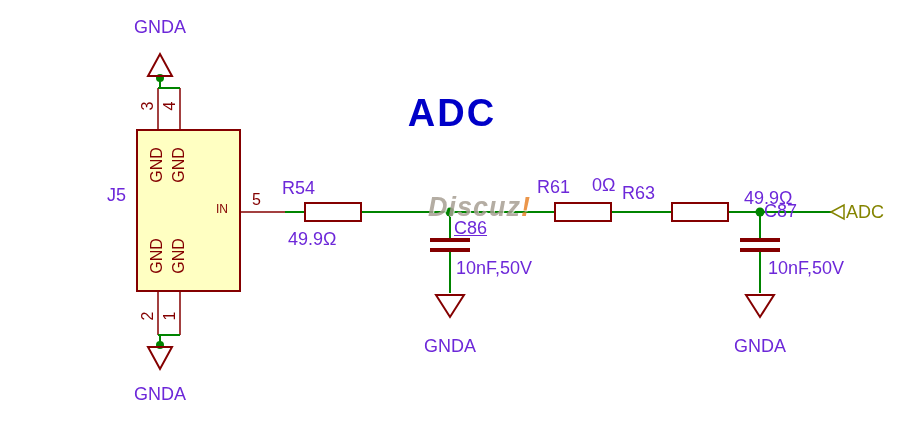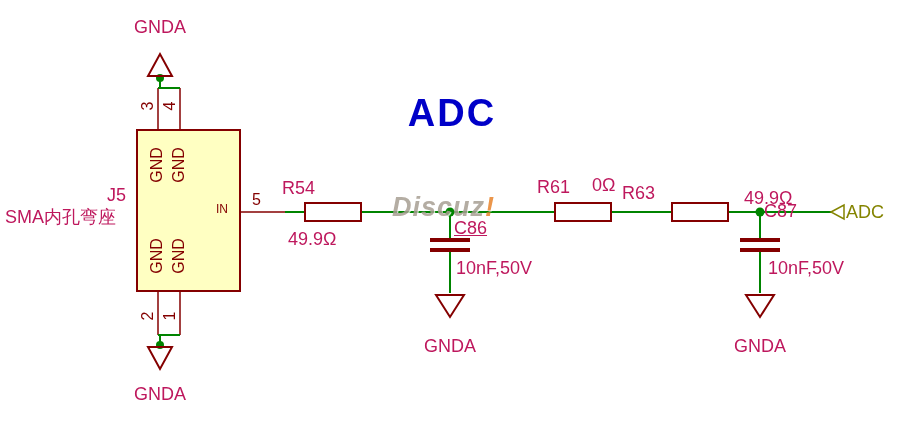--- a/index.html
+++ b/index.html
@@ -11,21 +11,21 @@
     font-family:"Liberation Sans",sans-serif;
   }
   svg.wires{position:absolute;left:0;top:0;}
   .lbl{
     position:absolute;
     white-space:nowrap;
     font-size:18px;
     line-height:1;
     font-family:"Liberation Sans",sans-serif;
   }
-  .teal{color:#be185d;text-align:right;}
+  .teal{color:#6d28d9;text-align:right;}
   .dred{color:#840000;}
   .olive{color:#848400;}
   .small{font-size:16px;}
   .center{transform:translate(-50%,0);}
   .rot{
     transform:translate(-50%,-50%) rotate(-90deg);
     transform-origin:center center;
   }
   .title{
     position:absolute;
@@ -40,21 +40,21 @@
   .watermark{
     position:absolute;
     left:392px;top:192px;
     font-size:27px;
     font-weight:bold;
     font-style:italic;
     opacity:0.85;
     text-shadow:1px 1px 0 rgba(255,255,255,0.9);
     letter-spacing:1px;
   }
-  .watermark .wm-main{color:#a89f93;}
+  .watermark .wm-main{color:#a89f93;margin-left:36px;}
   .watermark .wm-mark{color:#e8842c;}
 </style>
 </head>
 <body>
 
 <div class="canvas">
 
   <svg class="wires" width="902" height="430" viewBox="0 0 902 430">
 
     <g>
@@ -128,21 +128,20 @@
   <div class="title">ADC</div>
 
   <div class="watermark"><span class="wm-main">Discuz</span><span class="wm-mark">!</span></div>
 
   <div class="lbl teal center" style="left:160px;top:18px;">GNDA</div>
   <div class="lbl teal center" style="left:160px;top:385px;">GNDA</div>
   <div class="lbl teal center" style="left:450px;top:337px;">GNDA</div>
   <div class="lbl teal center" style="left:760px;top:337px;">GNDA</div>
 
   <div class="lbl teal" style="left:107px;top:186px;">J5</div>
-  <div class="lbl teal" style="left:5px;top:208px;">SMA内孔弯座</div>
 
   <div class="lbl dred small rot" style="left:148px;top:106px;">3</div>
   <div class="lbl dred small rot" style="left:170px;top:106px;">4</div>
   <div class="lbl dred small rot" style="left:148px;top:316px;">2</div>
   <div class="lbl dred small rot" style="left:170px;top:316px;">1</div>
   <div class="lbl dred small" style="left:252px;top:192px;">5</div>
 
   <div class="lbl dred small rot" style="left:157px;top:165px;">GND</div>
   <div class="lbl dred small rot" style="left:179px;top:165px;">GND</div>
   <div class="lbl dred small rot" style="left:157px;top:256px;">GND</div>

